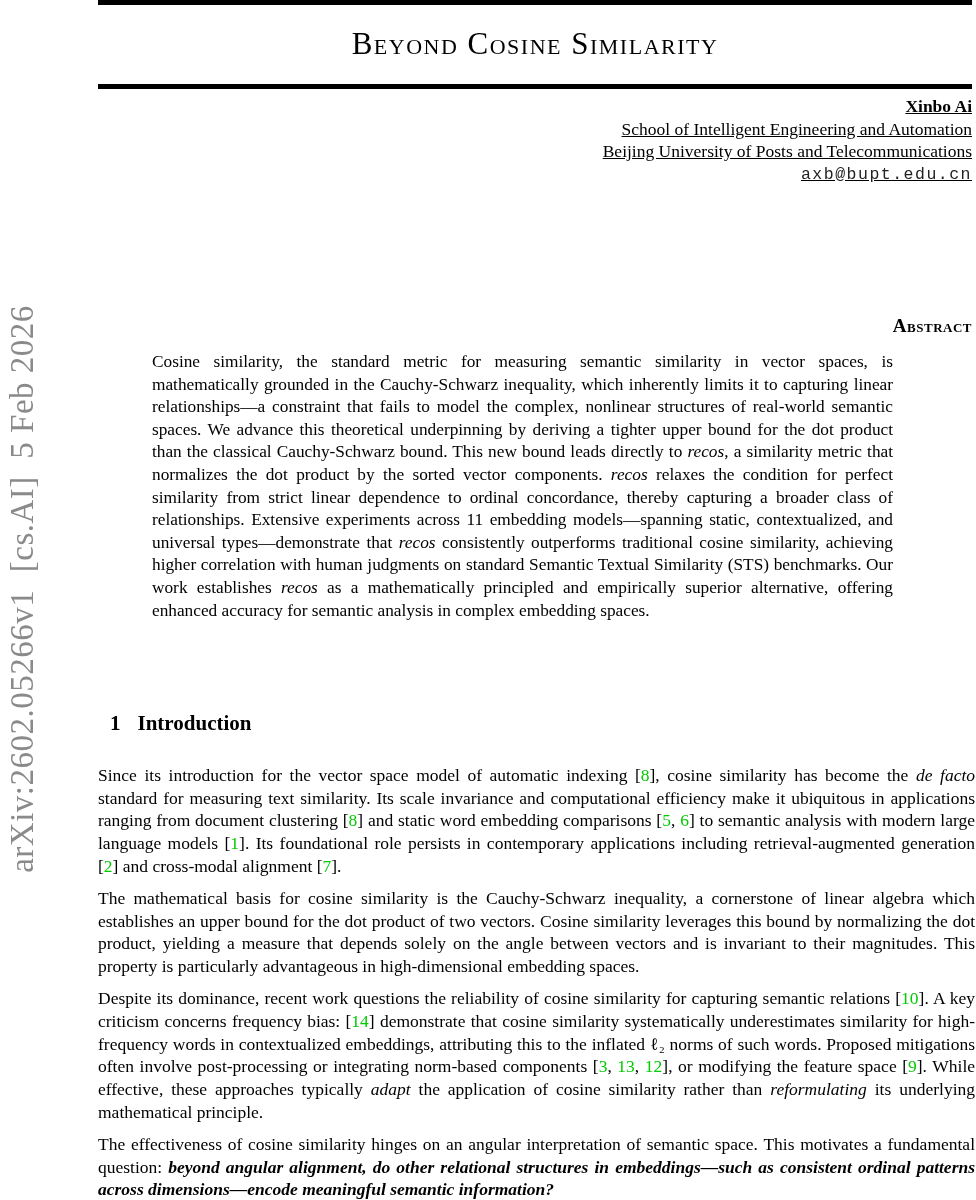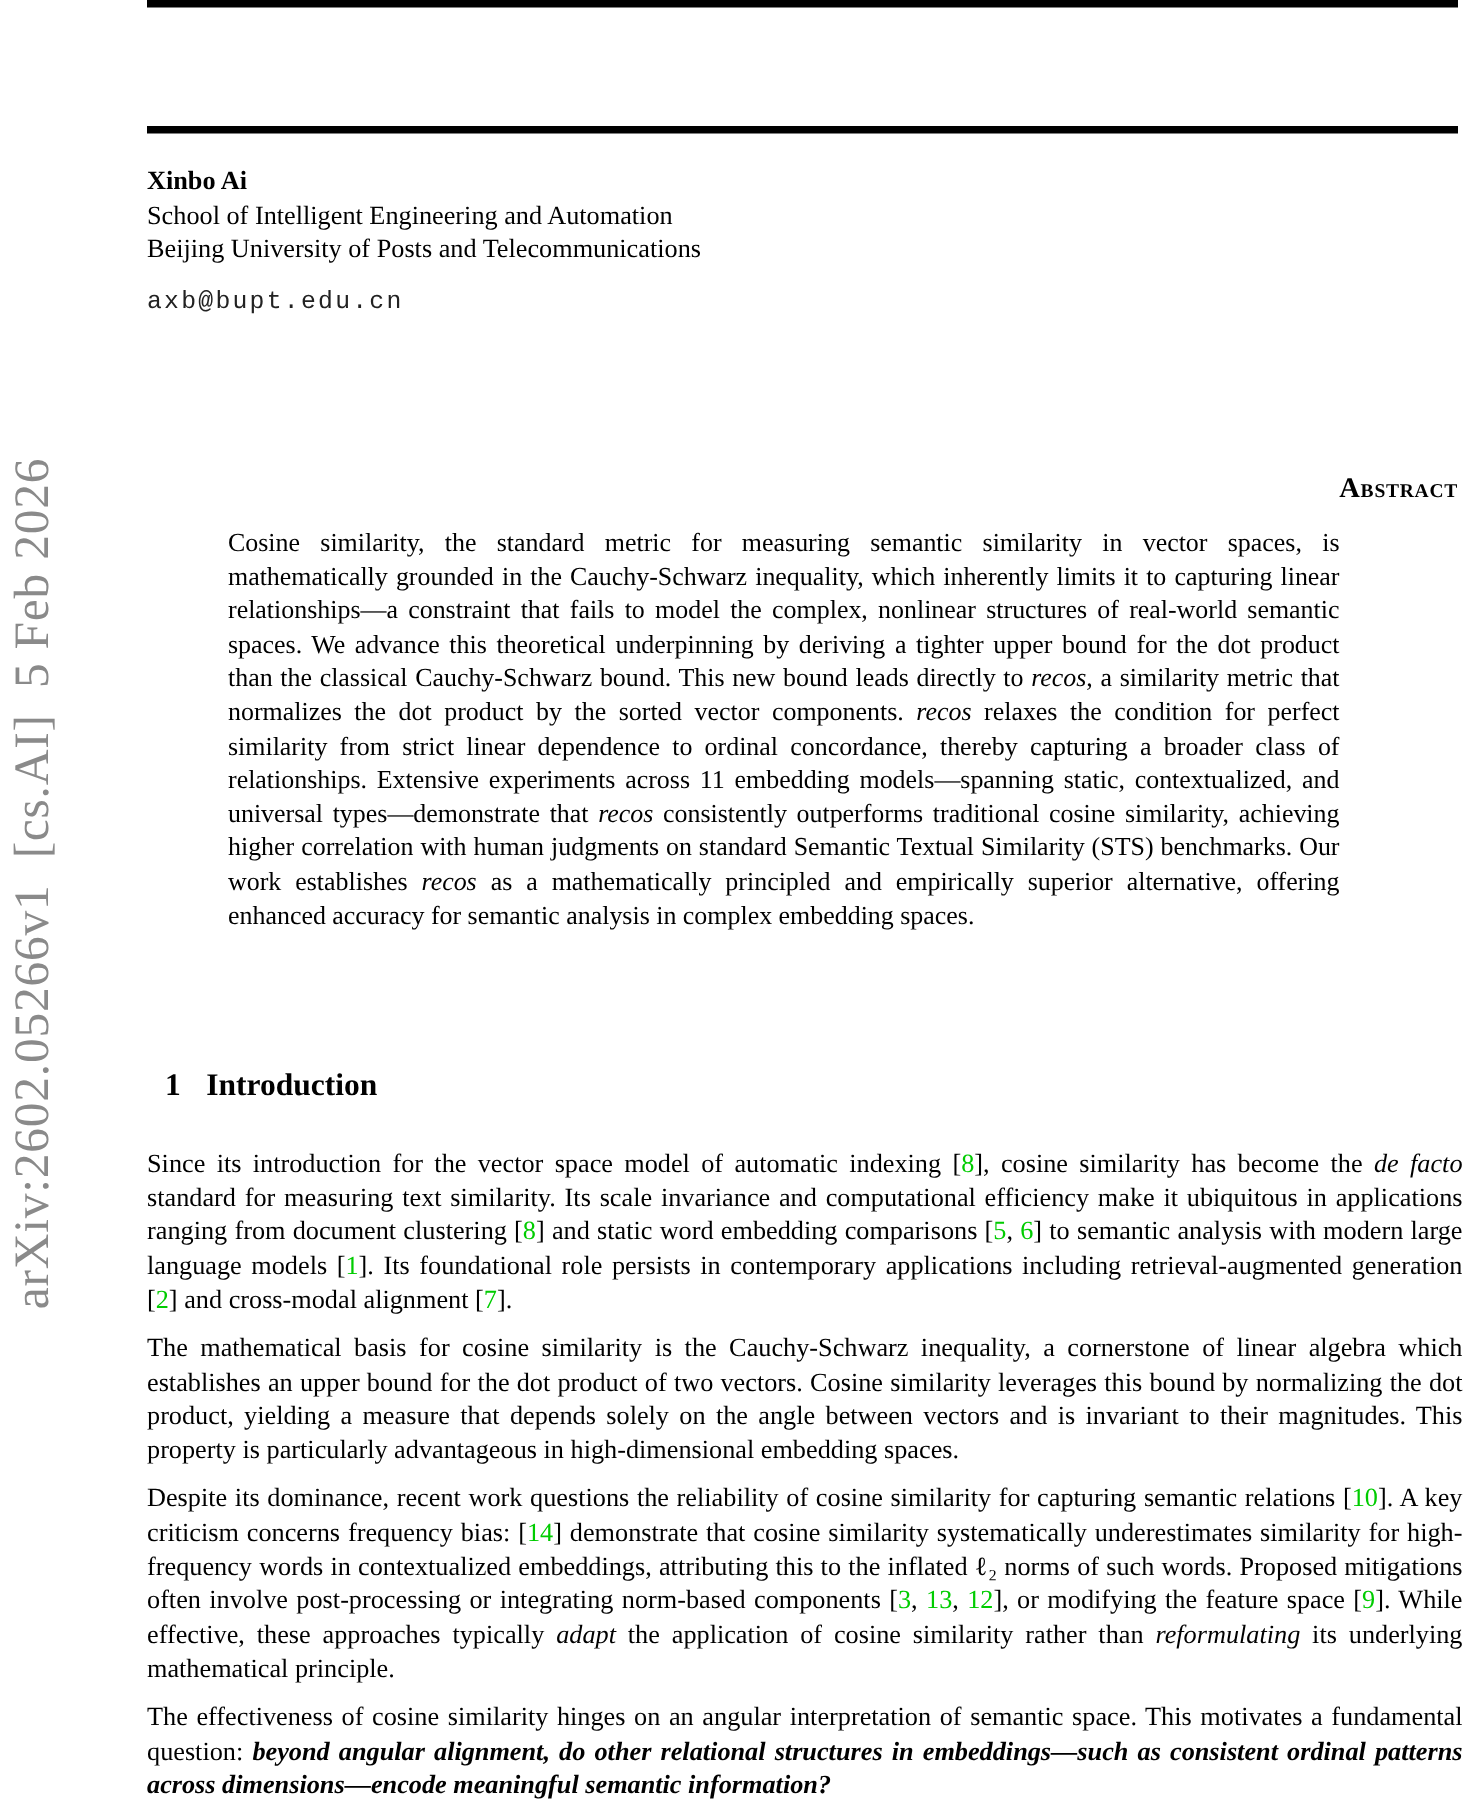--- a/index.html
+++ b/index.html
@@ -45,34 +45,35 @@
     width: 874px;
     margin: 0;
     text-align: center;
     font-size: 31px;
     font-weight: normal;
     font-variant: small-caps;
     letter-spacing: 1.5px;
   }
   .author-block {
     position: absolute;
-    top: 109px;
+    top: 95px;
     left: 98px;
     width: 874px;
-    text-align: left;
+    text-align: right;
     font-size: 17.5px;
     line-height: 22.5px;
+    text-decoration: underline;
   }
   .author-name { font-weight: bold; }
   .email {
     font-family: "Liberation Mono", "DejaVu Sans Mono", monospace;
     font-size: 16.5px;
     letter-spacing: 1.5px;
     color: #222222;
-    margin-top: 13px;
+    margin-top: 1px;
   }
   .abstract-heading {
     position: absolute;
     top: 315px;
     left: 98px;
     width: 874px;
     text-align: right;
     font-size: 19px;
     font-weight: bold;
     font-variant: small-caps;
@@ -117,20 +118,21 @@
 </style>
 </head>
 <body>
 
 <div class="page">
 
   <div class="watermark">arXiv:2602.05266v1  [cs.AI]  5 Feb 2026</div>
 
   <div class="rule rule-top"></div>
 
+  <h1 class="title">Beyond Cosine Similarity</h1>
 
   <div class="rule rule-mid"></div>
 
   <div class="author-block">
     <div class="author-name">Xinbo Ai</div>
     <div class="affil">School of Intelligent Engineering and Automation</div>
     <div class="affil">Beijing University of Posts and Telecommunications</div>
     <div class="email">axb@bupt.edu.cn</div>
   </div>
 

